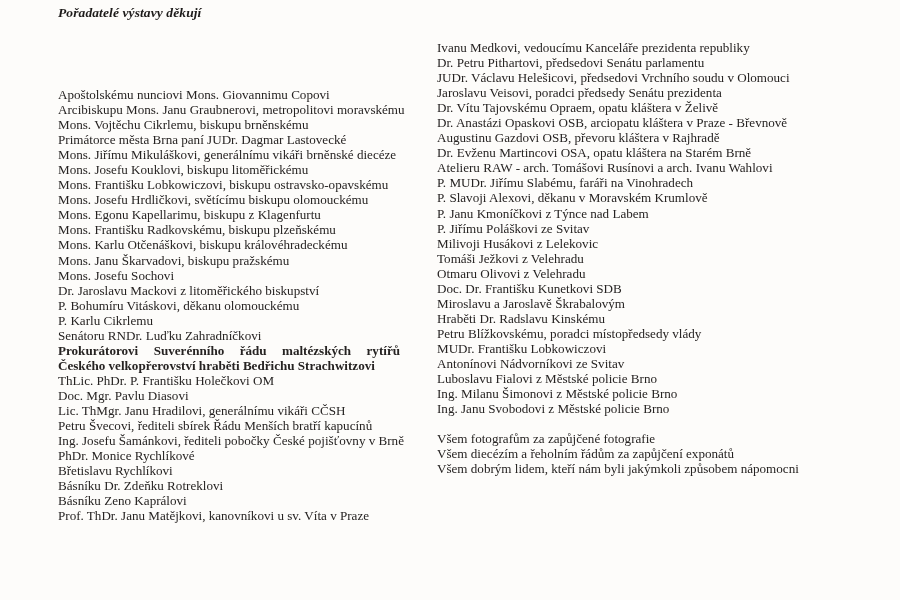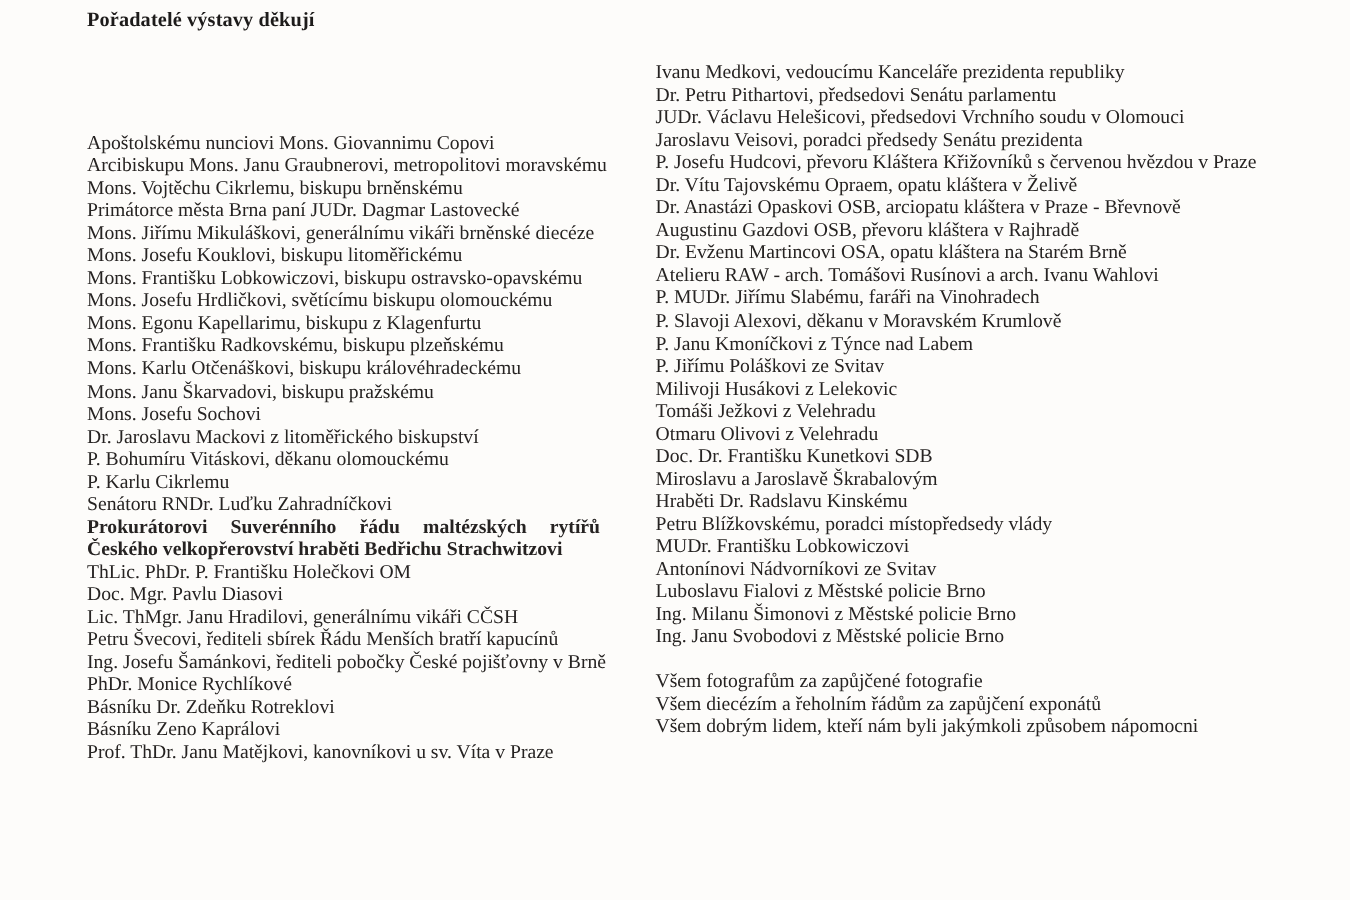--- a/index.html
+++ b/index.html
@@ -22,20 +22,21 @@
   }
   .page-title {
     position: absolute;
     left: 58px;
     top: 5px;
     font-size: 13.5px;
     font-weight: bold;
     letter-spacing: 0.1px;
     color: #1d1b1a;
     white-space: nowrap;
+    font-style: italic;
   }
   .column {
     position: absolute;
     top: 40px;
     font-size: 13.1px;
     line-height: 15.05px;
     color: #262322;
   }
   .column-left {
     left: 58px;
@@ -90,33 +91,33 @@
         <div class="entry">Senátoru RNDr. Luďku Zahradníčkovi</div>
       </div>
     <div class="entry entry-wrap">Prokurátorovi Suverénního řádu maltézských rytířů Českého velkopřerovství hraběti Bedřichu Strachwitzovi</div>
     <div>
         <div class="entry">ThLic. PhDr. P. Františku Holečkovi OM</div>
         <div class="entry">Doc. Mgr. Pavlu Diasovi</div>
         <div class="entry">Lic. ThMgr. Janu Hradilovi, generálnímu vikáři CČSH</div>
         <div class="entry">Petru Švecovi, řediteli sbírek Řádu Menších bratří kapucínů</div>
         <div class="entry">Ing. Josefu Šamánkovi, řediteli pobočky České pojišťovny v Brně</div>
         <div class="entry">PhDr. Monice Rychlíkové</div>
+        <div class="entry">Břetislavu Rychlíkovi</div>
         <div class="entry">Básníku Dr. Zdeňku Rotreklovi</div>
         <div class="entry">Básníku Zeno Kaprálovi</div>
         <div class="entry">Prof. ThDr. Janu Matějkovi, kanovníkovi u sv. Víta v Praze</div>
       </div>
   </div>
 
   <div class="column column-right">
     <div>
         <div class="entry">Ivanu Medkovi, vedoucímu Kanceláře prezidenta republiky</div>
         <div class="entry">Dr. Petru Pithartovi, předsedovi Senátu parlamentu</div>
         <div class="entry">JUDr. Václavu Helešicovi, předsedovi Vrchního soudu v Olomouci</div>
         <div class="entry">Jaroslavu Veisovi, poradci předsedy Senátu prezidenta</div>
-        <div class="entry">P. Josefu Hudcovi, převoru Kláštera Křižovníků s červenou hvězdou v Praze</div>
         <div class="entry">Dr. Vítu Tajovskému Opraem, opatu kláštera v Želivě</div>
         <div class="entry">Dr. Anastázi Opaskovi OSB, arciopatu kláštera v Praze - Břevnově</div>
         <div class="entry">Augustinu Gazdovi OSB, převoru kláštera v Rajhradě</div>
         <div class="entry">Dr. Evženu Martincovi OSA, opatu kláštera na Starém Brně</div>
         <div class="entry">Atelieru RAW - arch. Tomášovi Rusínovi a arch. Ivanu Wahlovi</div>
         <div class="entry">P. MUDr. Jiřímu Slabému, faráři na Vinohradech</div>
         <div class="entry">P. Slavoji Alexovi, děkanu v Moravském Krumlově</div>
         <div class="entry">P. Janu Kmoníčkovi z Týnce nad Labem</div>
         <div class="entry">P. Jiřímu Poláškovi ze Svitav</div>
         <div class="entry">Milivoji Husákovi z Lelekovic</div>

